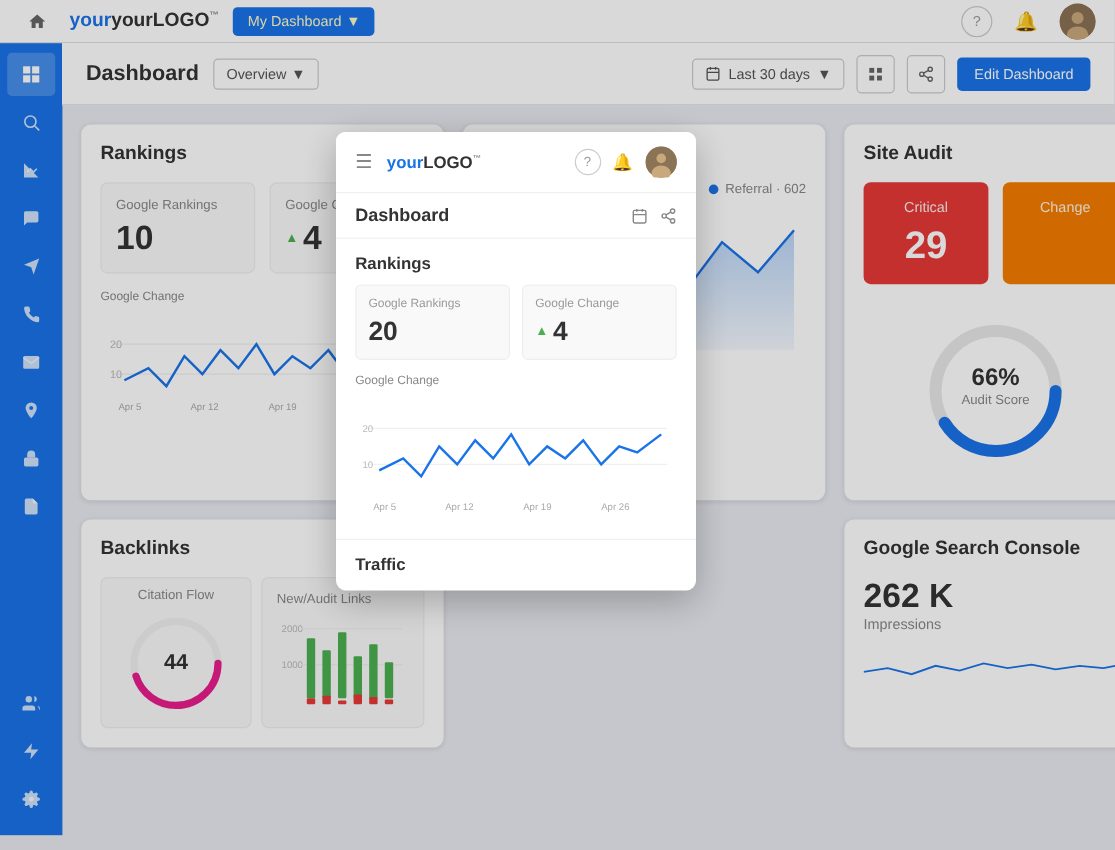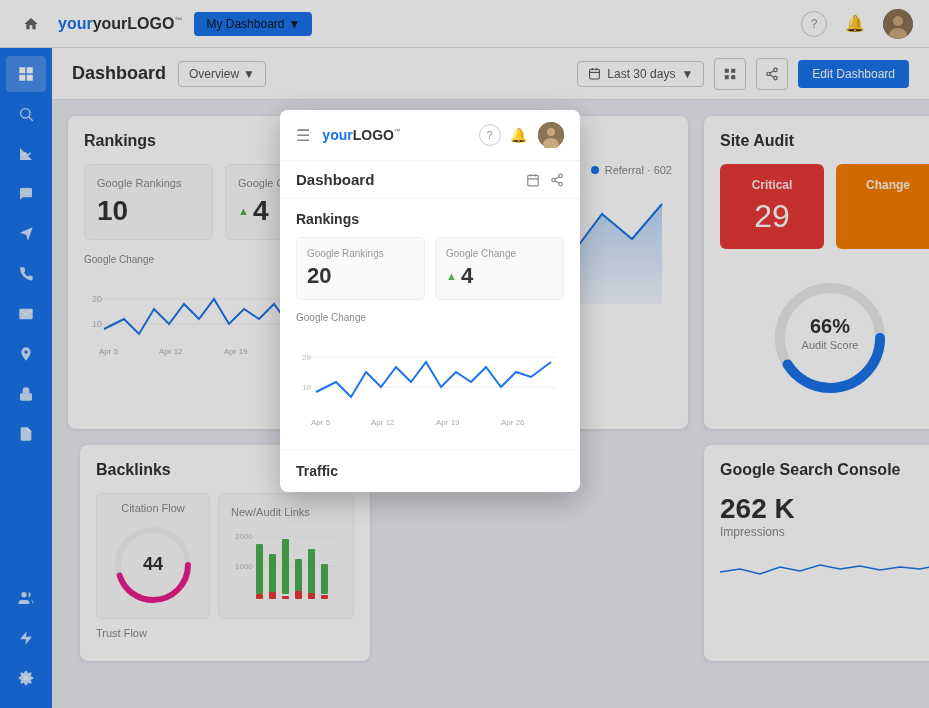--- a/index.html
+++ b/index.html
@@ -1,22 +1,22 @@
 <!DOCTYPE html>
 <html><head>
   <meta charset="utf-8">
   <style>
     * { box-sizing: border-box; margin: 0; padding: 0; }
     body { font-family: -apple-system, BlinkMacSystemFont, 'Segoe UI', sans-serif; background: #e8eaf0; width: 929px; height: 708px; overflow: hidden; }
 
     
-    .top-nav { height: 48px; background: #fff; display: flex; align-items: center; padding: 0 16px; border-bottom: 1px solid #e0e0e0; gap: 12px; }
+    .top-nav { height: 36px; background: #fff; display: flex; align-items: center; padding: 0 16px; border-bottom: 1px solid #e0e0e0; gap: 12px; }
     .logo-text { font-weight: 700; font-size: 16px; color: #333; }
     .logo-text span { color: #1a73e8; }
-    .dashboard-btn { background: #1a73e8; color: #0f172a; border: none; border-radius: 4px; padding: 5px 12px; font-size: 12px; cursor: pointer; display: flex; align-items: center; gap: 4px; }
+    .dashboard-btn { background: #1a73e8; color: #fef9c3; border: none; border-radius: 4px; padding: 5px 12px; font-size: 12px; cursor: pointer; display: flex; align-items: center; gap: 4px; }
     .top-nav-right { margin-left: auto; display: flex; align-items: center; gap: 14px; }
     .nav-icon { width: 28px; height: 28px; border-radius: 50%; display: flex; align-items: center; justify-content: center; cursor: pointer; color: #666; font-size: 14px; }
     .avatar { width: 30px; height: 30px; border-radius: 50%; background: #8b7355; display: flex; align-items: center; justify-content: center; color: #fff; font-size: 12px; overflow: hidden; }
     .home-icon { width: 30px; height: 30px; display: flex; align-items: center; justify-content: center; color: #666; font-size: 16px; cursor: pointer; }
 
     
     .layout { display: flex; height: calc(708px - 48px); }
     .sidebar { width: 52px; background: #1a73e8; display: flex; flex-direction: column; align-items: center; padding-top: 8px; gap: 4px; }
     .sidebar-item { width: 40px; height: 36px; display: flex; align-items: center; justify-content: center; color: rgba(255,255,255,0.8); font-size: 16px; cursor: pointer; border-radius: 4px; }
     .sidebar-item.active { background: rgba(255,255,255,0.2); color: #fff; }
@@ -52,22 +52,22 @@
     .chart-label { font-size: 10px; color: #888; margin-bottom: 4px; }
 
     
     .backlinks-mini { display: grid; grid-template-columns: 1fr 1fr; gap: 8px; }
     .donut-container { display: flex; flex-direction: column; align-items: center; justify-content: center; padding: 8px; }
 
     
     .audit-mini-cards { display: grid; grid-template-columns: 1fr 1fr; gap: 12px; margin-bottom: 14px; }
     .audit-red { background: #e53935; border-radius: 6px; padding: 14px; color: #fff; text-align: center; }
     .audit-orange { background: #f57c00; border-radius: 6px; padding: 14px; color: #fff; text-align: center; }
-    .audit-card-label { font-size: 12px; margin-bottom: 6px; opacity: 0.9; font-weight: bold; }
-    .audit-card-value { font-size: 32px; font-weight: 400; }
+    .audit-card-label { font-size: 12px; margin-bottom: 6px; opacity: 0.9; }
+    .audit-card-value { font-size: 32px; font-weight: 700; }
 
     
     .circle-container { display: flex; align-items: center; justify-content: center; padding: 10px; }
 
     
     .impressions-value { font-size: 28px; font-weight: 700; color: #333; }
     .impressions-label { font-size: 12px; color: #888; margin-bottom: 8px; }
 
     
     .traffic-card { background: #fff; border-radius: 8px; padding: 16px; box-shadow: 0 1px 4px rgba(0,0,0,0.1); }
@@ -320,21 +320,21 @@
         <div class="circle-container">
           <svg width="130" height="130" viewBox="0 0 130 130">
             <circle cx="65" cy="65" r="50" fill="none" stroke="#e8e8e8" stroke-width="10"></circle>
             <circle cx="65" cy="65" r="50" fill="none" stroke="#1a73e8" stroke-width="10" stroke-dasharray="207 314" stroke-dashoffset="78" stroke-linecap="round"></circle>
             <text x="65" y="60" text-anchor="middle" font-size="20" font-weight="700" fill="#333">66%</text>
             <text x="65" y="76" text-anchor="middle" font-size="11" fill="#888">Audit Score</text>
           </svg>
         </div>
       </div>
 
-      <div class="card" style="grid-area: 2 / 1; margin-left: 12px;">
+      <div class="card" style="grid-area: 2 / 1;">
         <div class="card-title">Backlinks</div>
         <div class="backlinks-mini">
           <div class="mini-card donut-container">
             <div class="mini-card-label">Citation Flow</div>
             <svg width="90" height="90" viewBox="0 0 90 90">
               <circle cx="45" cy="45" r="35" fill="none" stroke="#f0f0f0" stroke-width="6"></circle>
               <circle cx="45" cy="45" r="35" fill="none" stroke="#e91e8c" stroke-width="6" stroke-dasharray="154 220" stroke-dashoffset="55" stroke-linecap="round"></circle>
               <text x="45" y="50" text-anchor="middle" font-size="18" font-weight="700" fill="#333">44</text>
             </svg>
           </div>
@@ -355,21 +355,20 @@
 
               <rect x="25" y="70" width="7" height="5" fill="#e53935" rx="1"></rect>
               <rect x="38" y="68" width="7" height="7" fill="#e53935" rx="1"></rect>
               <rect x="51" y="72" width="7" height="3" fill="#e53935" rx="1"></rect>
               <rect x="64" y="67" width="7" height="8" fill="#e53935" rx="1"></rect>
               <rect x="77" y="69" width="7" height="6" fill="#e53935" rx="1"></rect>
               <rect x="90" y="71" width="7" height="4" fill="#e53935" rx="1"></rect>
             </svg>
           </div>
         </div>
-        <div class="mini-card-label" style="margin-top:8px;font-size:11px;color:#888;">Trust Flow</div>
       </div>
 
       <div class="card" style="grid-area: 2 / 3; display: block;">
         <div class="card-title">Google Search Console</div>
         <div class="impressions-value">262 K</div>
         <div class="impressions-label">Impressions</div>
         <svg width="220" height="40" viewBox="0 0 220 40" class="impressions-line">
           <polyline points="0,25 20,22 40,27 60,20 80,24 100,18 120,22 140,19 160,23 180,20 200,22 220,18" fill="none" stroke="#1a73e8" stroke-width="1.5"></polyline>
         </svg>
       </div>

